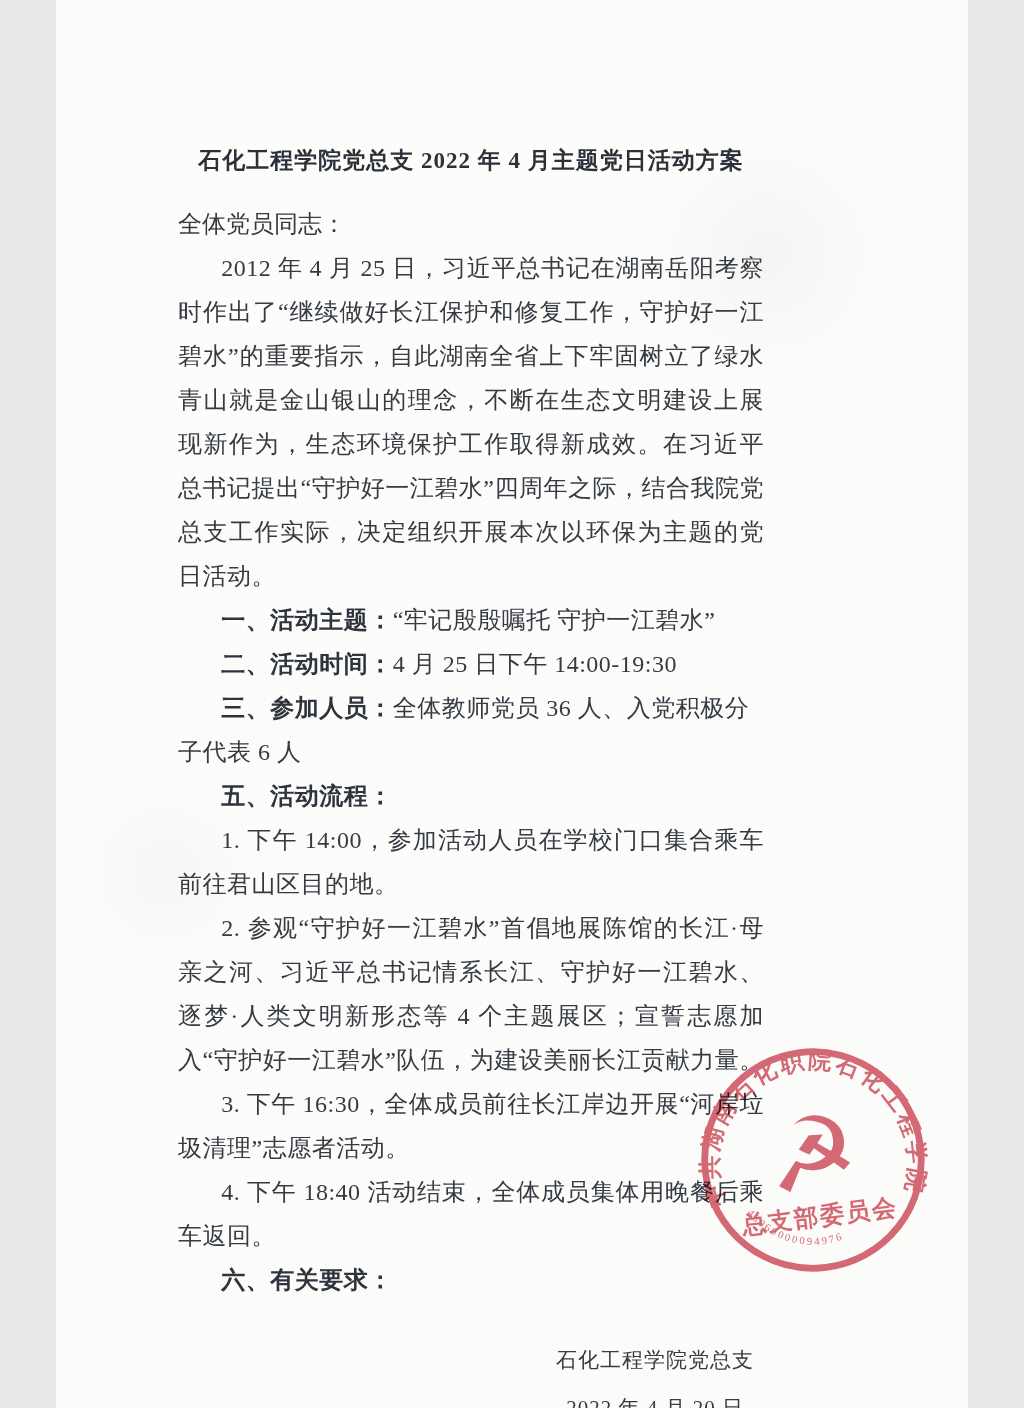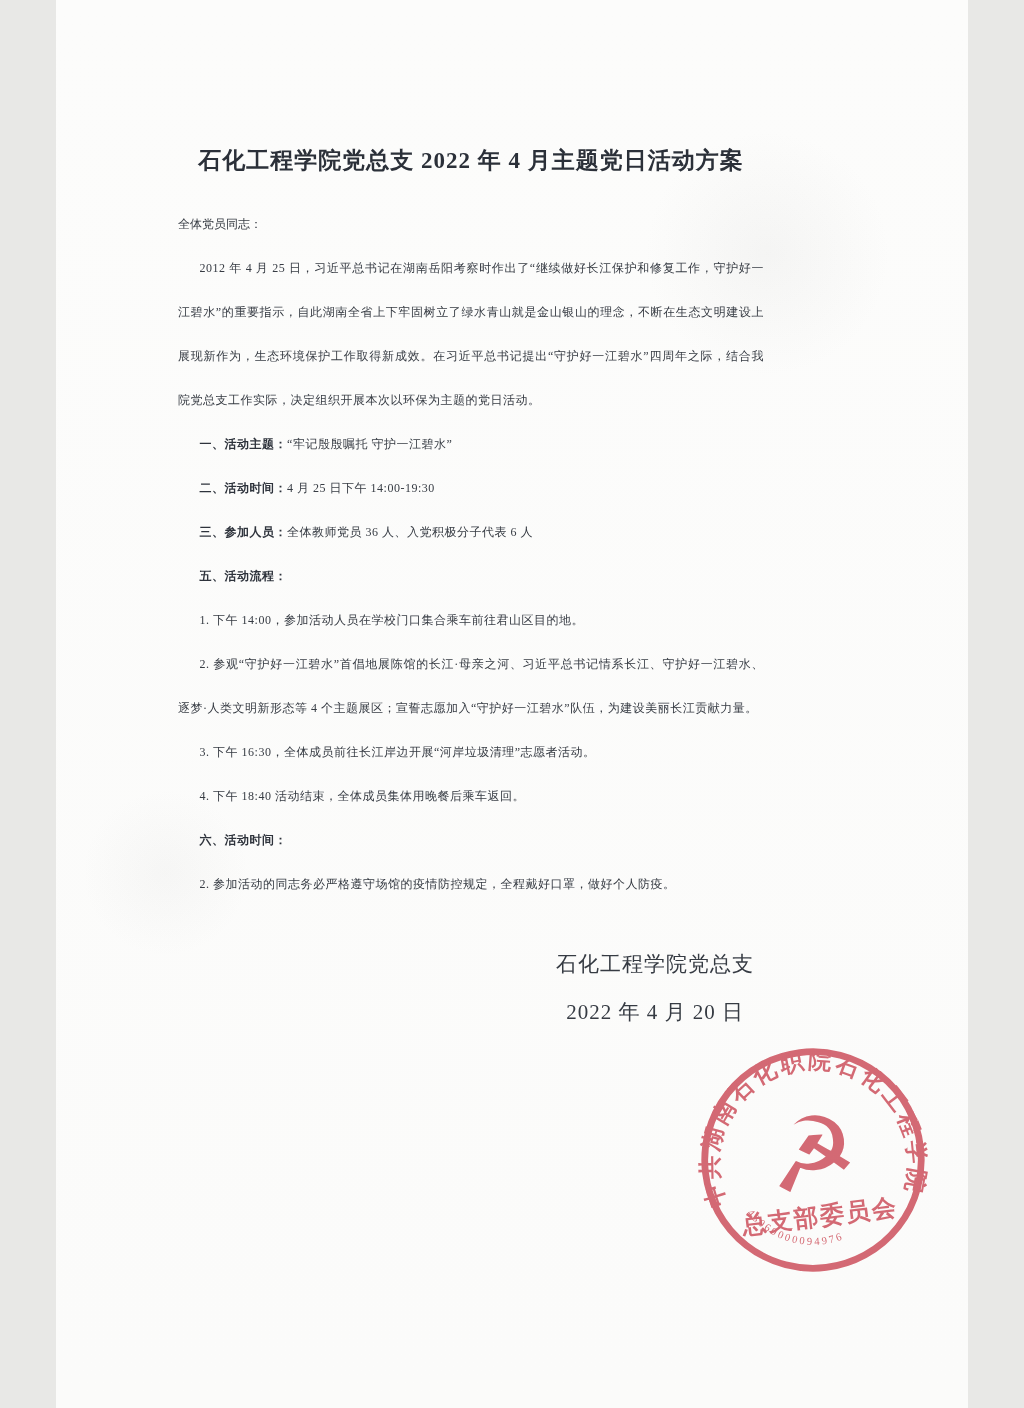--- a/index.html
+++ b/index.html
@@ -25,21 +25,21 @@
 
   .doc-title {
     text-align: center;
     font-size: 23px;
     font-weight: bold;
     color: #2b3039;
     letter-spacing: 1px;
     line-height: 30px;
   }
 
-  .body-text { font-size: 12px; line-height: 44px; }
+  .body-text { font-size: 24px; line-height: 44px; }
 
   .salutation { margin: 26px 0 0 0; }
 
   p { margin: 0; }
 
   .para {
     text-indent: 1.8em;
     text-align: justify;
     letter-spacing: 0.5px;
   }
@@ -100,23 +100,22 @@
       <p class="sec-line"><span class="sec-label">三、参加人员：</span><span>全体教师党员 36 人、入党积极分子代表 6 人</span></p>
 
 
       <p class="sec-line"><span class="sec-label">五、活动流程：</span><span></span></p>
 
       <p class="item">1. 下午 14:00，参加活动人员在学校门口集合乘车前往君山区目的地。</p>
       <p class="item">2. 参观“守护好一江碧水”首倡地展陈馆的长江·母亲之河、习近平总书记情系长江、守护好一江碧水、逐梦·人类文明新形态等 4 个主题展区；宣誓志愿加入“守护好一江碧水”队伍，为建设美丽长江贡献力量。</p>
       <p class="item">3. 下午 16:30，全体成员前往长江岸边开展“河岸垃圾清理”志愿者活动。</p>
       <p class="item">4. 下午 18:40 活动结束，全体成员集体用晚餐后乘车返回。</p>
 
-      <p class="sec-line sec-label">六、活动时间：</p>
+      <p class="sec-line sec-label">六、有关要求：</p>
 
-      <p class="item">2. 参加活动的同志务必严格遵守场馆的疫情防控规定，全程戴好口罩，做好个人防疫。</p>
     </div>
 
     <div class="signature-block">
       <p>石化工程学院党总支</p>
       <p>2022 年 4 月 20 日</p>
     </div>
   </div>
 
   <div class="stamp">
     <svg viewBox="0 0 240 240">

